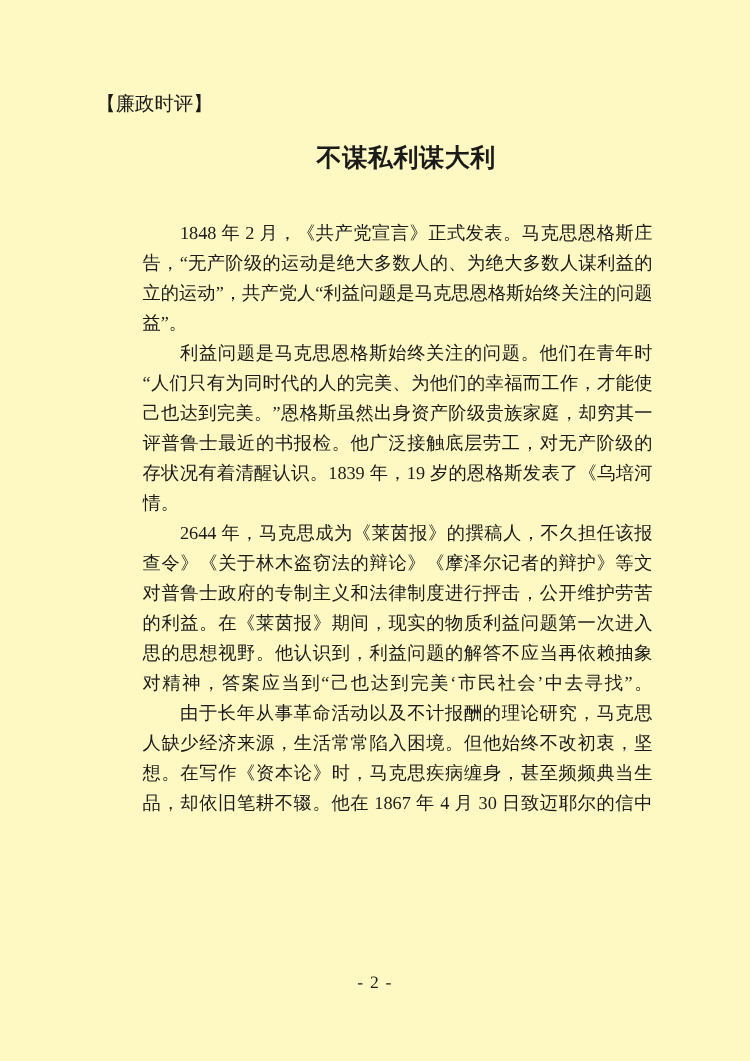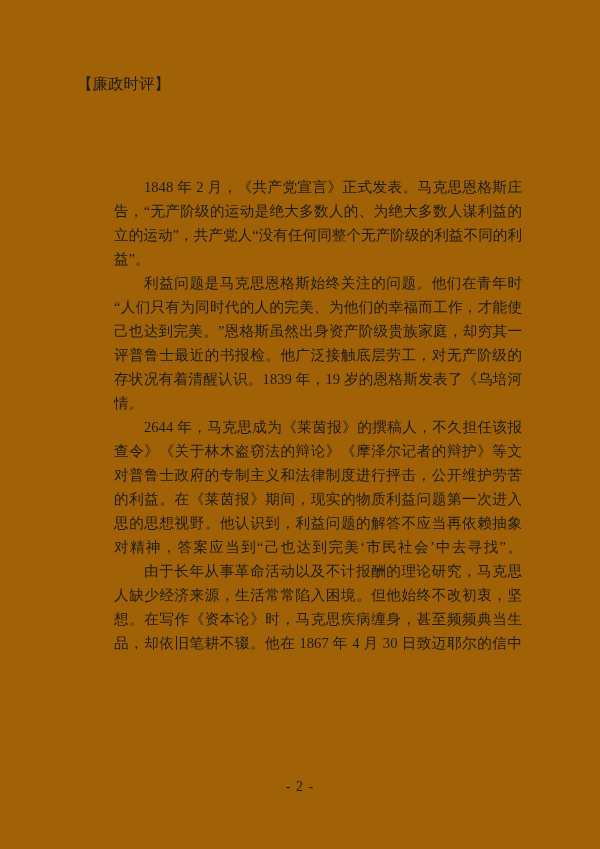--- a/index.html
+++ b/index.html
@@ -4,21 +4,21 @@
 <style>
   html, body {
     margin: 0;
     padding: 0;
     background: #ffffff;
   }
   .page {
     position: relative;
     width: 600px;
     height: 849px;
-    background: #a16207;
+    background: #fef9c3;
     color: #1b1b1b;
     font-family: "Liberation Serif", "DejaVu Serif", serif;
     overflow: hidden;
   }
   .section-label {
     position: absolute;
     left: 77px;
     top: 74px;
     font-size: 15.5px;
     line-height: 20px;
@@ -71,27 +71,28 @@
     letter-spacing: 1px;
   }
 </style>
 </head>
 <body>
 
 <div class="page">
 
   <div class="section-label">【廉政时评】</div>
 
+  <h1 class="doc-title">不谋私利谋大利</h1>
 
   <div class="body-text">
 
     <div class="para">
       <div class="ln ind">1848 年 2 月，《共产党宣言》正式发表。马克思恩格斯庄严宣</div>
       <div class="ln">告，“无产阶级的运动是绝大多数人的、为绝大多数人谋利益的独</div>
-      <div class="ln">立的运动”，共产党人“没有任何同整个无产阶级的利益不同的利</div>
+      <div class="ln">立的运动”，共产党人“利益问题是马克思恩格斯始终关注的问题</div>
       <div class="ln end">益”。</div>
     </div>
 
     <div class="para">
       <div class="ln ind">利益问题是马克思恩格斯始终关注的问题。他们在青年时期就</div>
       <div class="ln">“人们只有为同时代的人的完美、为他们的幸福而工作，才能使自</div>
       <div class="ln">己也达到完美。”恩格斯虽然出身资产阶级贵族家庭，却穷其一生</div>
       <div class="ln">评普鲁士最近的书报检。他广泛接触底层劳工，对无产阶级的生</div>
       <div class="ln">存状况有着清醒认识。1839 年，19 岁的恩格斯发表了《乌培河谷</div>
       <div class="ln end">情。</div>

